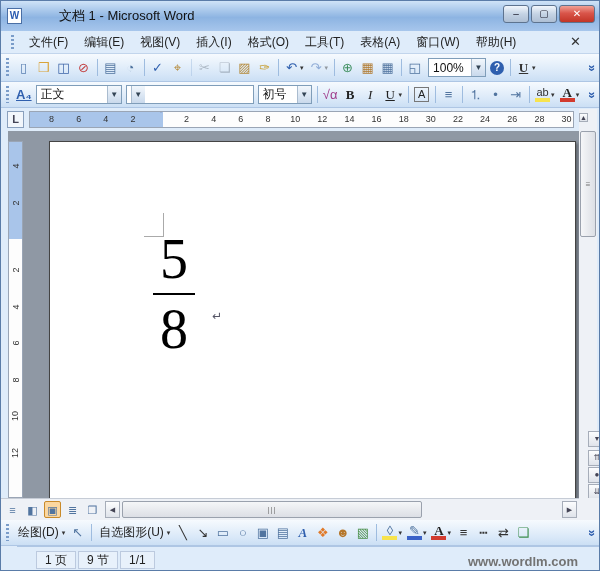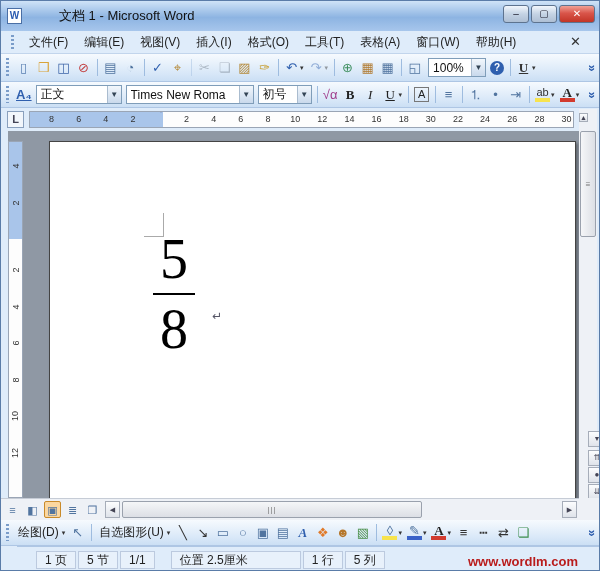--- a/index.html
+++ b/index.html
@@ -143,21 +143,21 @@
   .spanel { border:1px solid #bccadf; background:#e8f1fb; height:18px; line-height:16px; padding:0 8px;
     margin-right:2px; white-space:nowrap; }
   .sgroup { display:flex; margin-left:14px; }
   .stog { border:1px solid #bccadf; color:#9aa3ad; height:18px; line-height:16px; padding:0 5px;
     margin-right:2px; white-space:nowrap; }
 
   
   .watermark { position:absolute; right:0px; bottom:1px; width:152px; text-align:center; z-index:50;
     pointer-events:none; line-height:1.05; }
   .wm-brand { font-size:21px; font-weight:bold; font-family:"Liberation Sans",sans-serif; text-shadow:1px 1px 0 #fff; }
-  .wm-url { font-size:13px; font-weight:bold; color:#b91c1c; }
+  .wm-url { font-size:13px; font-weight:bold; color:#737373; }
 </style>
 </head>
 <body>
 
 <div id="win">
 
   <div class="titlebar">
     <span class="app-icon">W</span>
     <span class="title-text">文档 1 - Microsoft Word</span>
     <span class="winbtns">
@@ -295,21 +295,20 @@
 
   <div class="tb fmt">
     <span class="titem">
       <span class="gl" style="color:#2f5fae; text-decoration:underline; font-weight:bold;">A₄</span>
     </span>
     <span class="combo style-c">
       <span class="cval">正文</span>
       <span class="cbtn">▼</span>
     </span>
     <span class="combo font-c">
-      <span class="cval">Times New Roma</span>
       <span class="cbtn">▼</span>
     </span>
     <span class="combo size-c">
       <span class="cval">初号</span>
       <span class="cbtn">▼</span>
     </span>
     <span style="display:flex;align-items:center;gap:1px;">
 
         <span class="titem sep">
           <span class="gl" style="color: rgb(160, 58, 138);">√α</span>
@@ -576,26 +575,21 @@
         <span class="titem">
           <span class="gl" style="color: rgb(63, 143, 79);">❏</span>
 
         </span>
       </span>
     <span class="chev"></span>
   </div>
 
   <div class="statusbar">
     <span class="spanel">1 页</span>
-    <span class="spanel">5 节</span>
+    <span class="spanel">9 节</span>
     <span class="spanel">1/1</span>
-    <span class="sgroup">
-      <span class="spanel" style="min-width:130px;">位置 2.5厘米</span>
-      <span class="spanel">1 行</span>
-      <span class="spanel">5 列</span>
-    </span>
   </div>
 
   <div class="watermark">
     <div class="wm-url">www.wordlm.com</div>
   </div>
 
 </div>
 
 </body></html>

